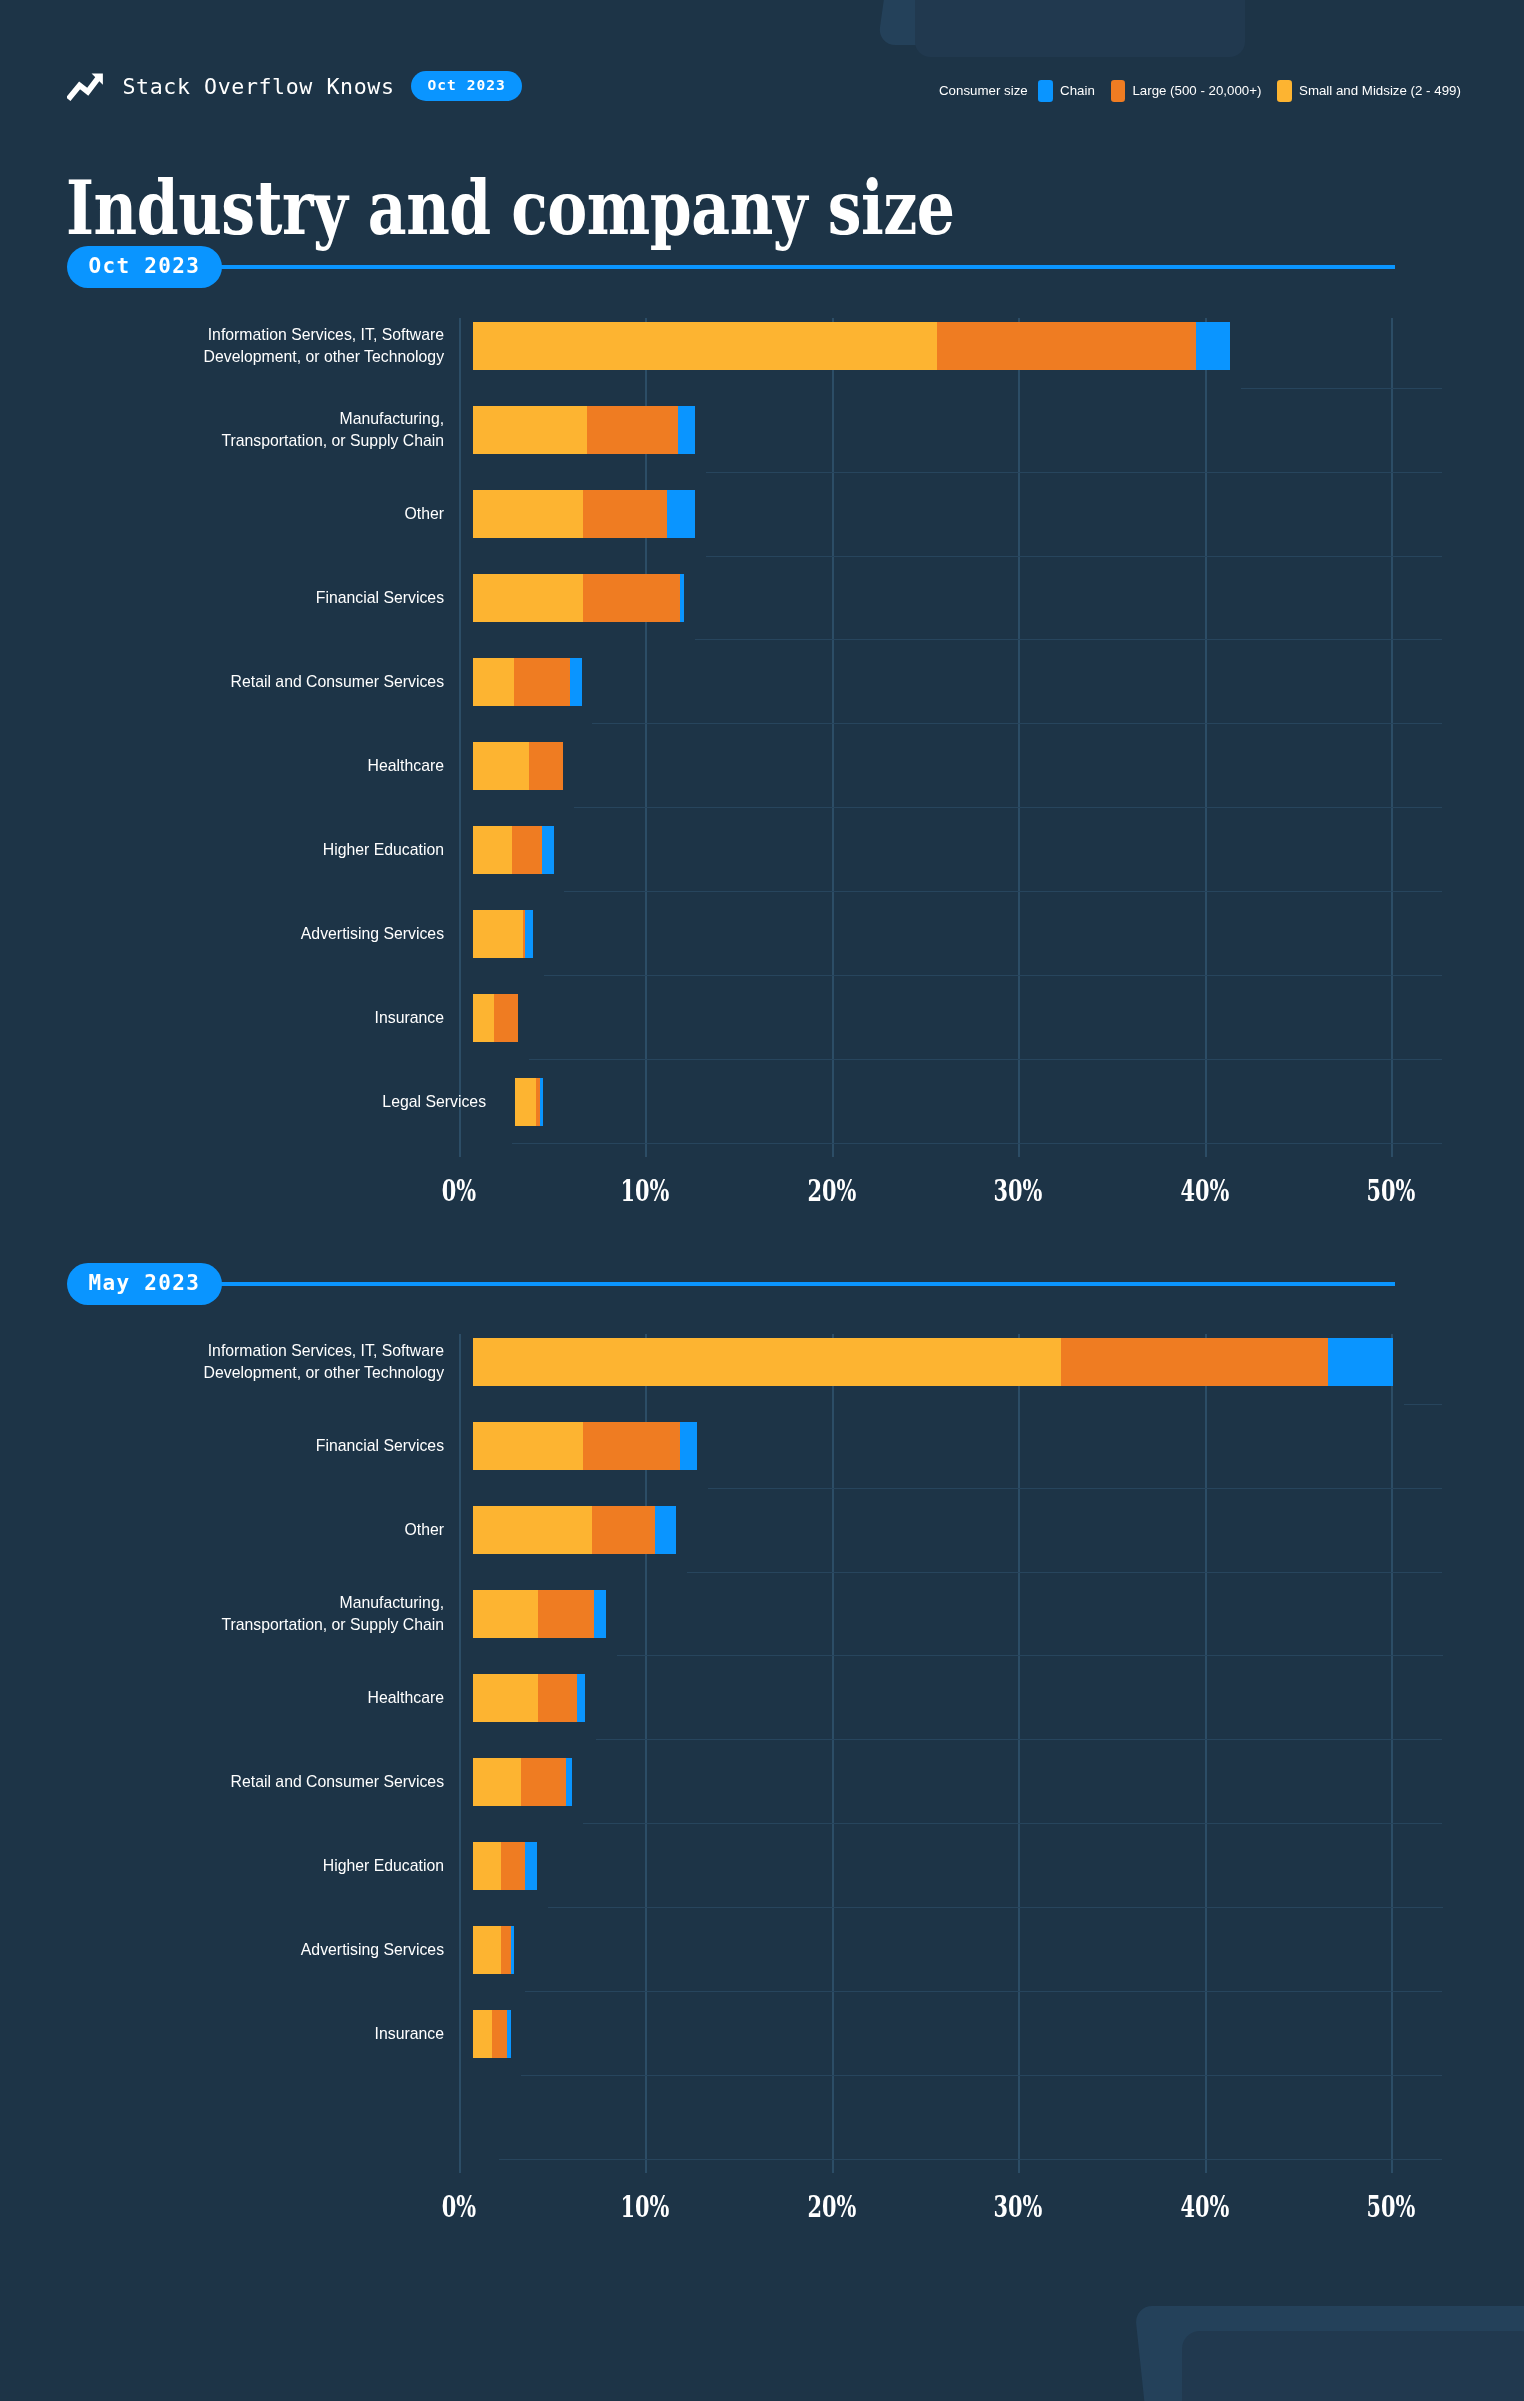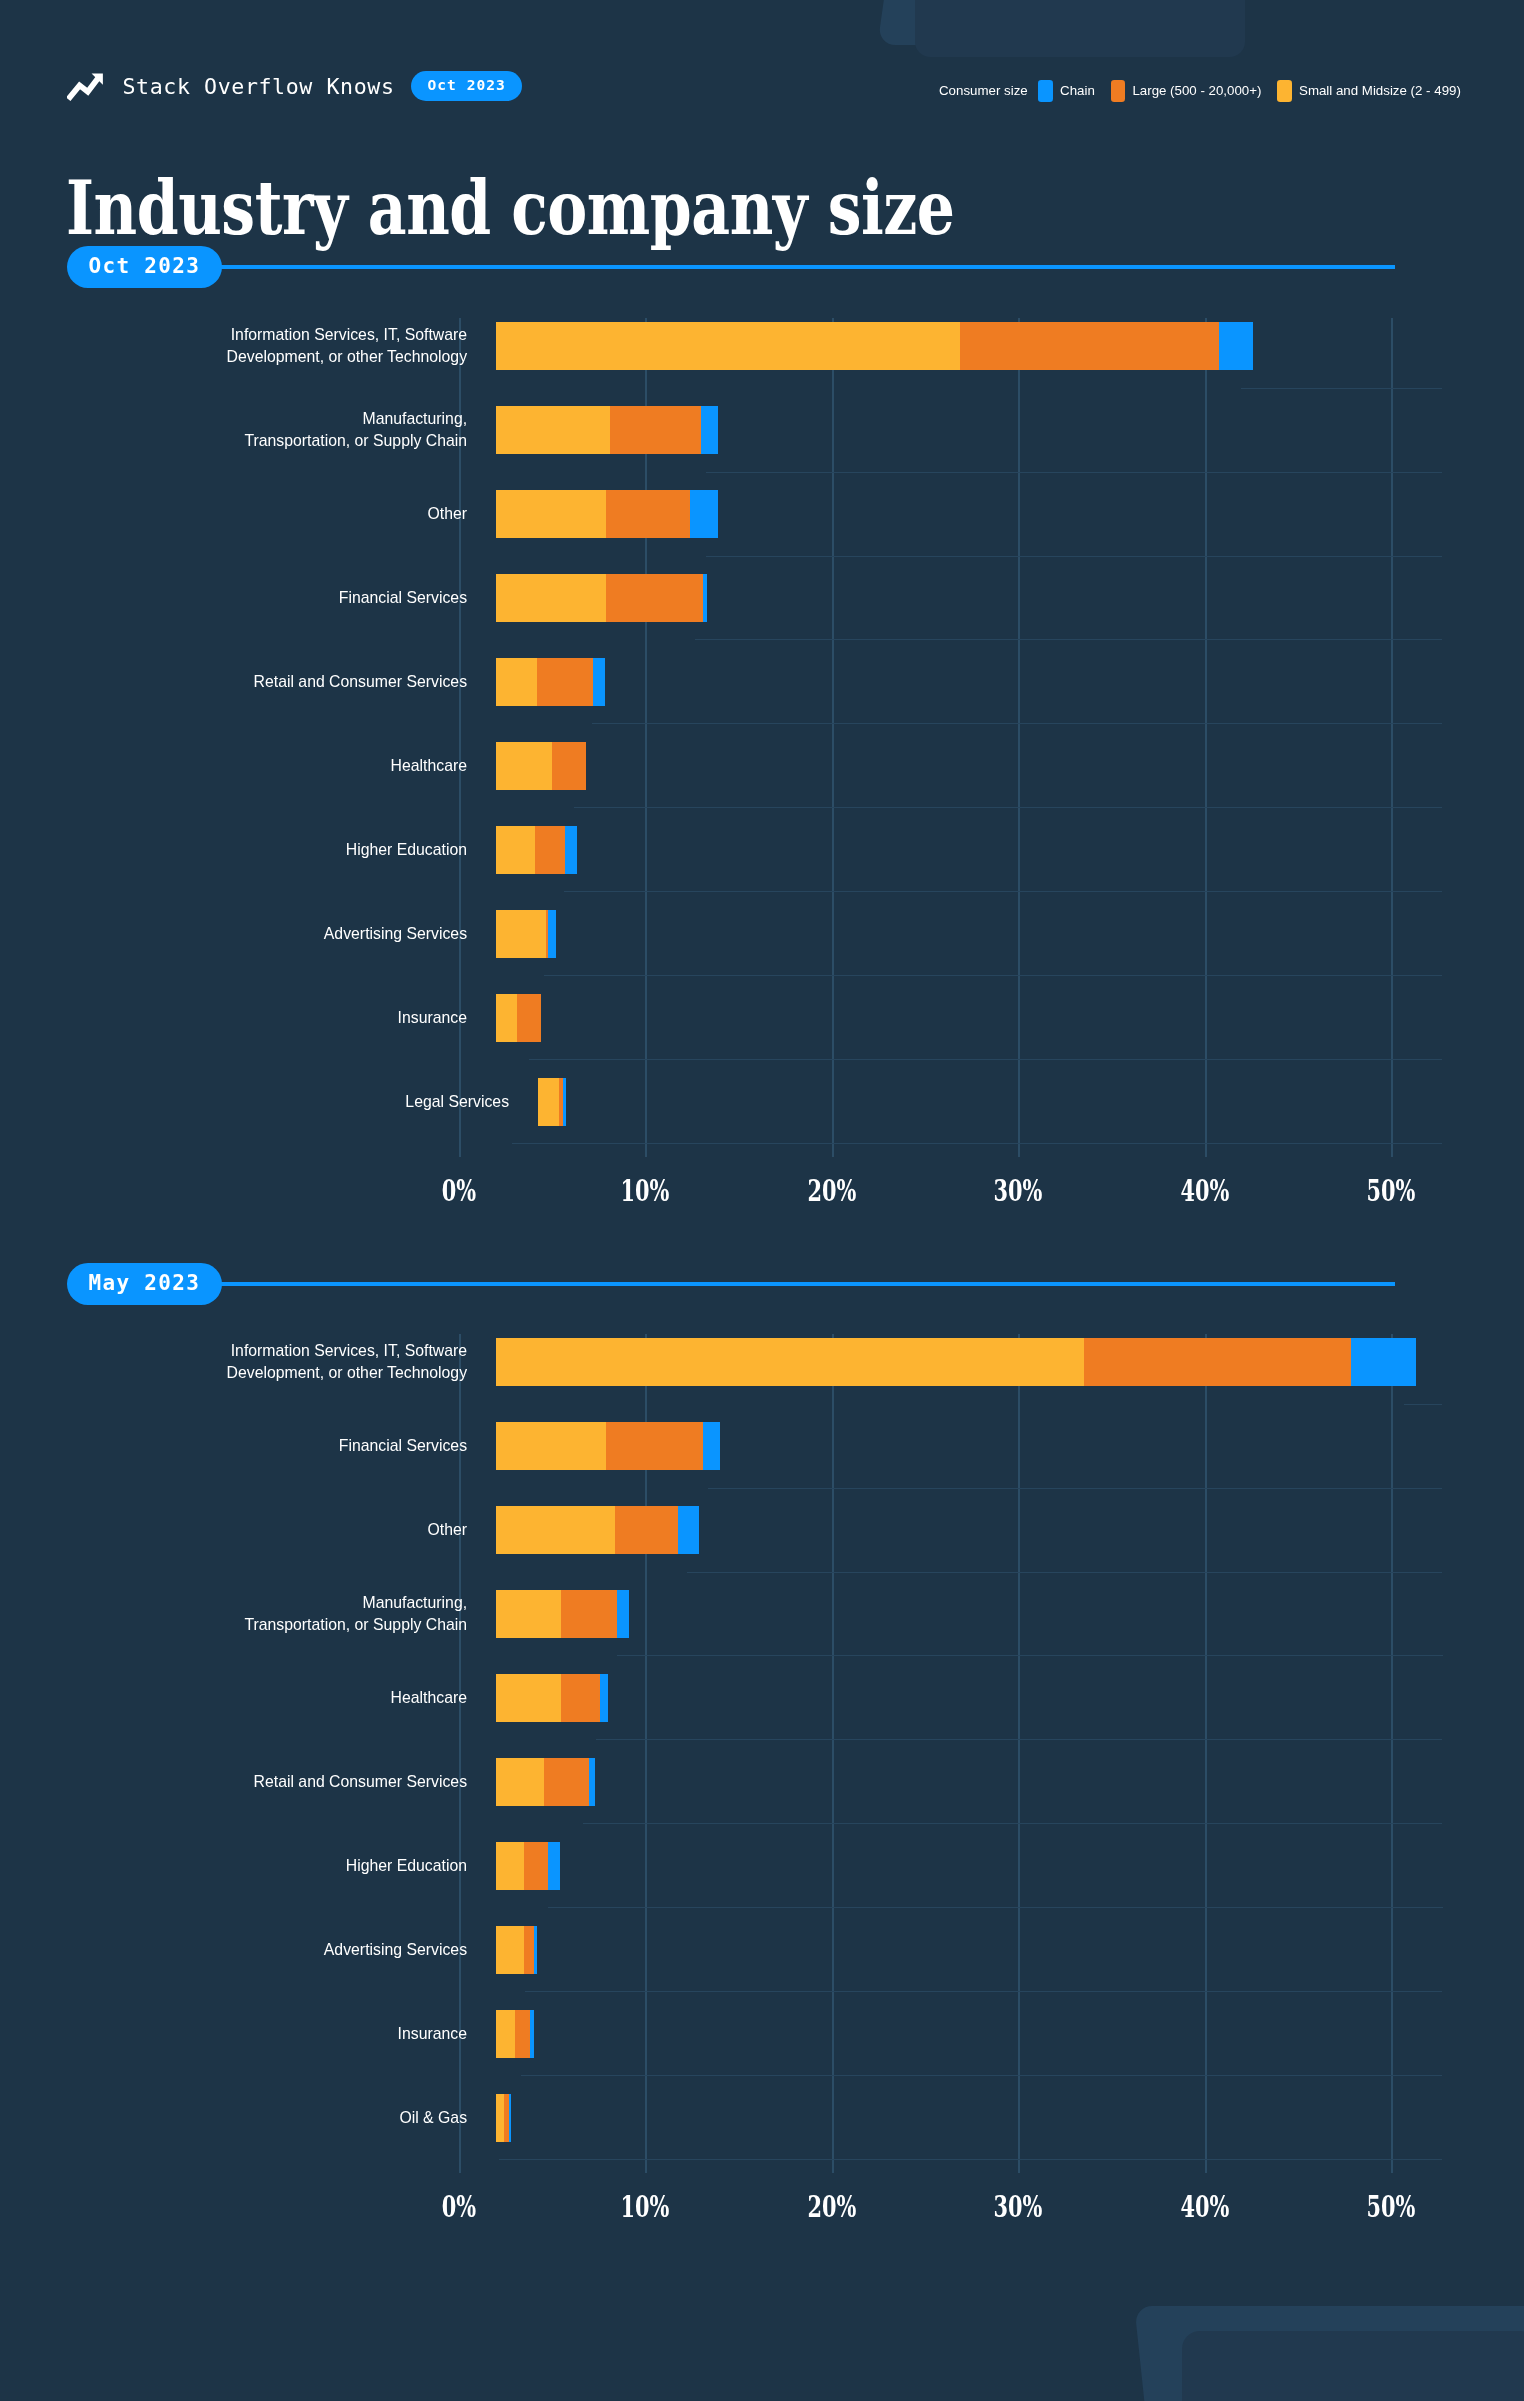--- a/index.html
+++ b/index.html
@@ -57,21 +57,21 @@
     font-weight:700;font-size:21px;letter-spacing:1.3px;
     padding:10.2px 21.6px 10.8px;line-height:1;white-space:nowrap;z-index:2;
   }
   .section-rule{height:3.8px;background:#0a95ff;flex:1;margin-left:-3.8px;}
 
   
   .chart{position:absolute;left:0;}
   .grid-layer{position:absolute;top:0;left:0;height:100%;width:100%;}
   .gridline{position:absolute;top:0;width:1.9px;background:#2c4d66;height:100%;}
   .hline{position:absolute;height:1.3px;background:#27455d;}
-  .rows{position:relative;padding-left:23px;}
+  .rows{position:relative;}
   .row{position:relative;display:flex;align-items:center;}
   .row-label{
     width:419px;text-align:right;padding-right:15.2px;
     font-size:17px;line-height:1.32;color:#ffffff;
     transform:scaleX(0.93);transform-origin:right center;
     white-space:pre-line;
   }
   .bar{position:relative;height:100%;display:flex;}
   .seg{height:100%;}
 
@@ -328,28 +328,20 @@
           </div>
         </div>
         <div class="row" style="height: 56px; margin-bottom: 28px;">
           <div class="row-label" style="margin-left: 24px;">Insurance</div>
           <div class="bar" style="height: 48px; margin-left: 15.2px;">
             <div class="seg" style="width: 18.7px; background: rgb(253, 180, 49);"></div>
             <div class="seg" style="width: 15px; background: rgb(239, 124, 34);"></div>
             <div class="seg" style="width: 3.7px; background: rgb(10, 149, 255);"></div>
           </div>
         </div>
-        <div class="row" style="height: 56px; margin-bottom: 28px;">
-          <div class="row-label" style="margin-left: 24px;">Oil &amp; Gas</div>
-          <div class="bar" style="height: 48px; margin-left: 15.2px;">
-            <div class="seg" style="width: 7.5px; background: rgb(253, 180, 49);"></div>
-            <div class="seg" style="width: 5.6px; background: rgb(239, 124, 34);"></div>
-            <div class="seg" style="width: 1.9px; background: rgb(10, 149, 255);"></div>
-          </div>
-        </div>
       </div>
       <div class="axis" style="top: 856px; left: 0px; width: 1525px; height: 44px; position: absolute;">
         <div class="tick" style="left: 459px;">0%</div>
         <div class="tick" style="left: 645px;">10%</div>
         <div class="tick" style="left: 832px;">20%</div>
         <div class="tick" style="left: 1018px;">30%</div>
         <div class="tick" style="left: 1205px;">40%</div>
         <div class="tick" style="left: 1391px;">50%</div>
       </div>
     </div>

